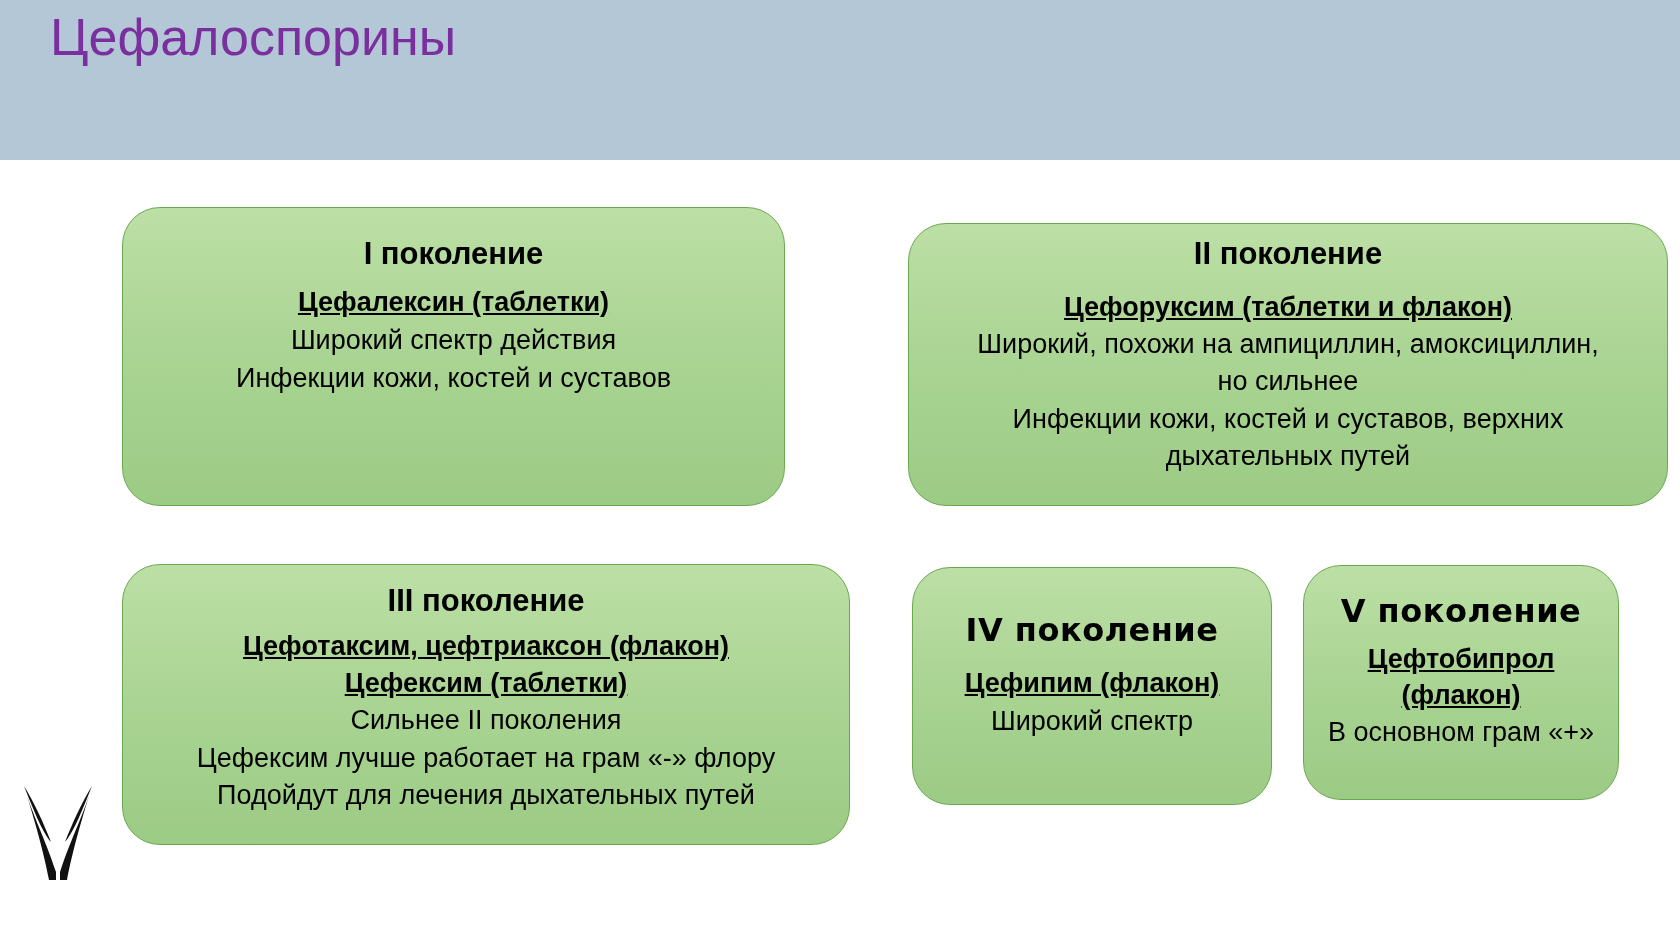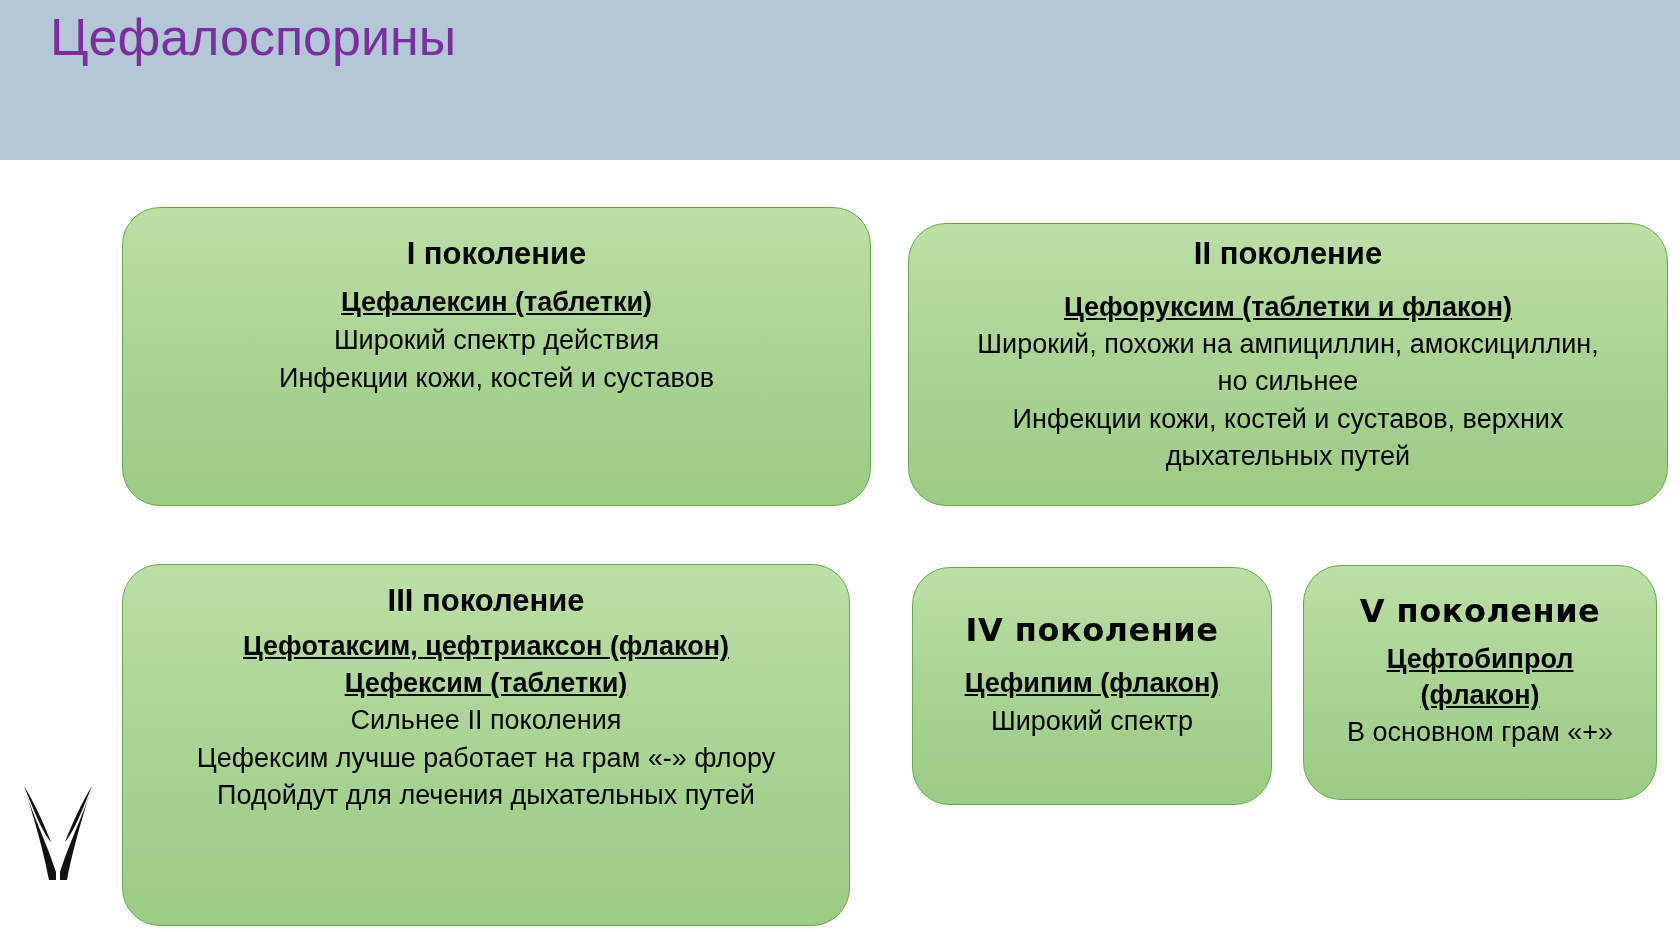--- a/index.html
+++ b/index.html
@@ -65,21 +65,21 @@
     color: #000;
     line-height: 1.2;
     white-space: nowrap;
   }
   .gen-line.bold { font-weight: 700; text-decoration: underline; }
 
   
   #box-gen1 {
     left: 122px;
     top: 207px;
-    width: 749px;
+    width: 663px;
     height: 299px;
     padding-top: 28px;
   }
   #box-gen1 .gen-title   { font-size: 31px; margin-bottom: 8px; }
   #box-gen1 .gen-line    { font-size: 27px; margin-top: 6px; }
 
   
   #box-gen2 {
     left: 908px;
     top: 223px;
@@ -92,21 +92,21 @@
   #box-gen2 .overflow-line {
     white-space: nowrap;
     position: relative;
   }
 
   
   #box-gen3 {
     left: 122px;
     top: 564px;
     width: 728px;
-    height: 362px;
+    height: 281px;
     padding-top: 18px;
   }
   #box-gen3 .gen-title   { font-size: 31px; margin-bottom: 6px; }
   #box-gen3 .gen-line    { font-size: 27px; margin-top: 5px; }
 
   
   #box-gen4 {
     left: 912px;
     top: 567px;
     width: 360px;
@@ -118,21 +118,21 @@
     margin-bottom: 12px;
     font-family: "DejaVu Sans", sans-serif;
     letter-spacing: 0.5px;
   }
   #box-gen4 .gen-line    { font-size: 27px; margin-top: 6px; }
 
   
   #box-gen5 {
     left: 1303px;
     top: 565px;
-    width: 354px;
+    width: 316px;
     height: 235px;
     padding-top: 27px;
   }
   #box-gen5 .gen-title   {
     font-size: 32px;
     margin-bottom: 9px;
     font-family: "DejaVu Sans", sans-serif;
     letter-spacing: 0.5px;
   }
   #box-gen5 .gen-line    { font-size: 27px; margin-top: 4px; }

